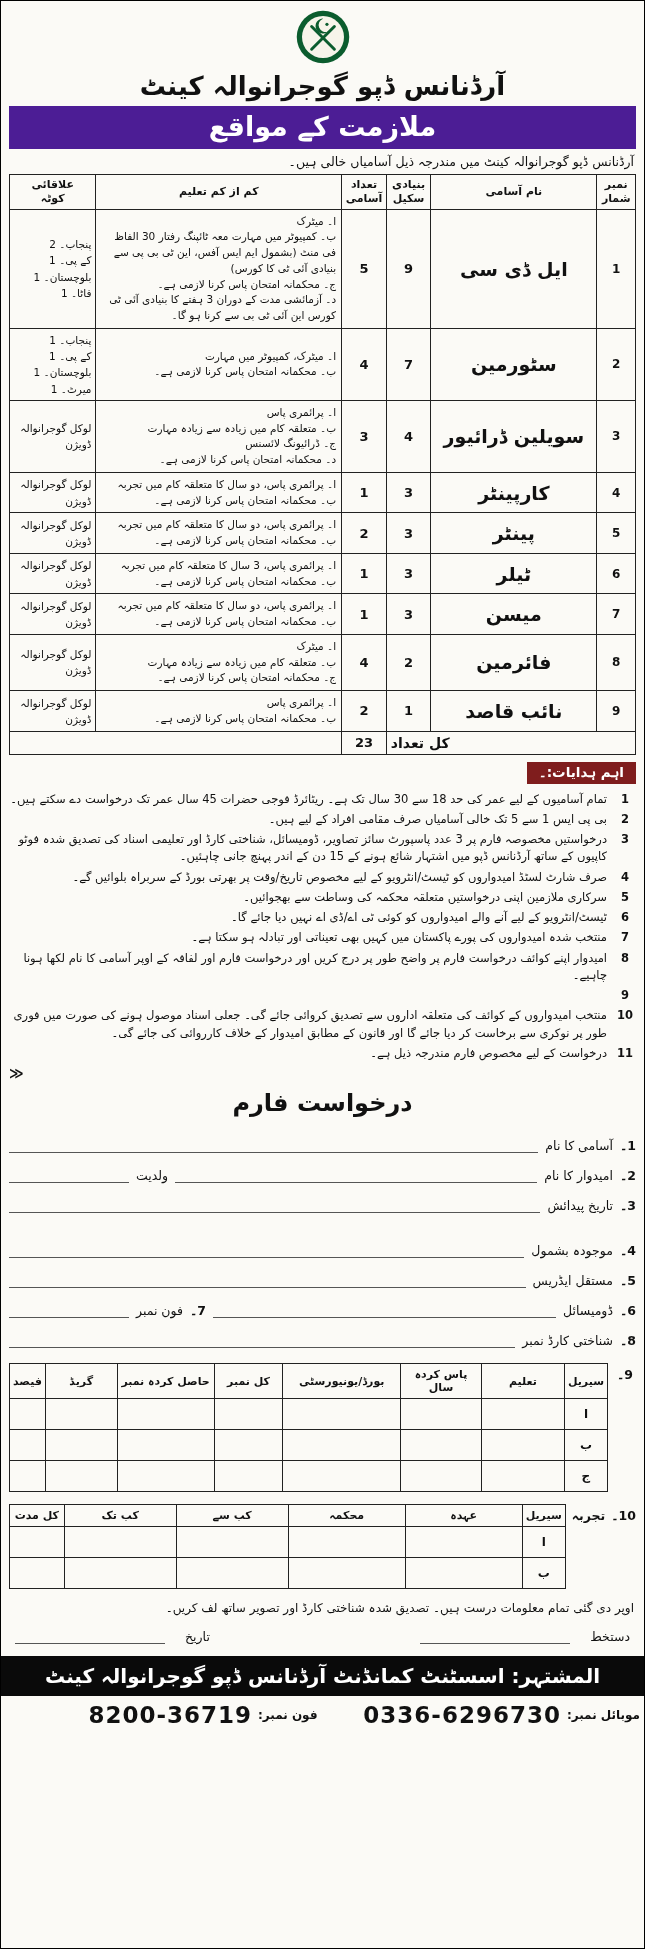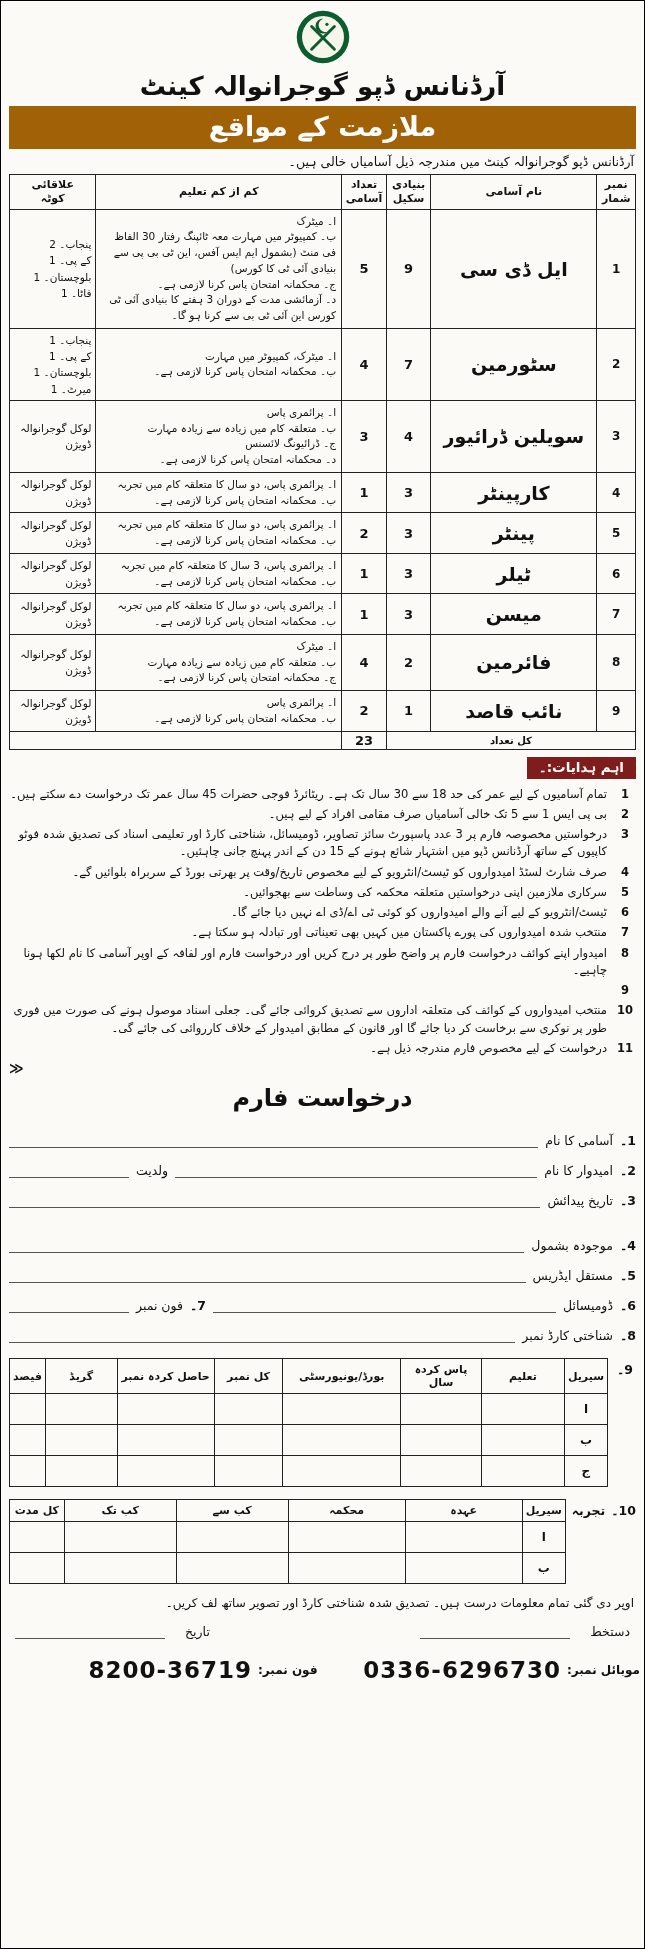--- a/index.html
+++ b/index.html
@@ -3,33 +3,33 @@
 <meta charset="utf-8">
 <style>
   html,body{margin:0;padding:0;background:#e8e8e8;}
   body{font-family:"DejaVu Sans","Liberation Sans",sans-serif;color:#111;}
   .ad{width:645px;min-height:1949px;box-sizing:border-box;margin:0 auto;background:#fbfaf6;
       border:1px solid #000;padding:6px 8px 0;direction:rtl;position:relative;}
   
   .hdr{display:flex;align-items:center;gap:6px;padding:2px 0;flex-direction:column;}
   .hdr-title{flex:1;text-align:center;font-weight:bold;font-size:26px;letter-spacing:1px;}
   .crest{width:56px;height:56px;flex:0 0 auto;}
-  .banner{background:#a16207;color:#fff;text-align:center;font-weight:bold;
+  .banner{background:#4c1d95;color:#fff;text-align:center;font-weight:bold;
           font-size:27px;padding:5px 0 7px;margin:3px 0 5px;}
   .intro{font-size:12.5px;margin:2px 2px 5px;}
   
   table{border-collapse:collapse;width:100%;}
   .vac th,.vac td{border:1px solid #222;vertical-align:middle;}
   .vac th{font-size:11px;font-weight:bold;padding:3px 2px;text-align:center;white-space:pre-line;line-height:1.25;}
   .c-serial{font-size:12px;font-weight:bold;text-align:center;width:34px;}
   .c-post{font-size:19px;font-weight:bold;text-align:center;width:168px;}
   .c-num{font-size:13px;font-weight:bold;text-align:center;width:40px;}
   .c-edu{font-size:10.5px;padding:4px 5px;white-space:pre-line;line-height:1.5;width:252px;}
   .c-quota{font-size:10.5px;padding:3px 4px;white-space:pre-line;line-height:1.55;width:80px;}
-  .total-label{font-weight:bold;font-size:10px;text-align:center;padding:3px 17px;}
+  .total-label{font-weight:bold;font-size:14px;text-align:left;padding:3px 4px;}
   .total-val{font-size:13px;font-weight:bold;text-align:center;}
   
   .instr-chip{display:inline-block;background:#7f1d1d;color:#fff;font-weight:bold;
               font-size:13.5px;padding:2px 12px 4px;margin:7px 0 4px;}
   .instr-item{display:flex;gap:7px;font-size:11.5px;line-height:1.5;margin:3px 0;}
   .instr-no{flex:0 0 22px;font-weight:bold;text-align:center;}
   .cont-mark{text-align:left;font-size:14px;font-weight:bold;margin:0 0 2px;}
   
   .form-title{text-align:center;font-weight:bold;font-size:24px;margin:8px 0 6px;}
   .form-top{display:flex;gap:10px;}
@@ -386,20 +386,21 @@
         <span>دستخط</span>
         <span class="sign-line"></span>
       </span>
       <span class="sign-group">
         <span>تاریخ</span>
         <span class="sign-line"></span>
       </span>
     </div>
   </div>
 
+  <div class="footer-banner">المشتہر: اسسٹنٹ کمانڈنٹ آرڈنانس ڈپو گوجرانوالہ کینٹ</div>
   <div class="phones">
     <span class="phone-group">
       <span class="phone-label">موبائل نمبر:</span>
       <span class="phone-number">0336-6296730</span>
     </span>
     <span class="phone-group">
       <span class="phone-label">فون نمبر:</span>
       <span class="phone-number">8200-36719</span>
     </span>
   </div>

